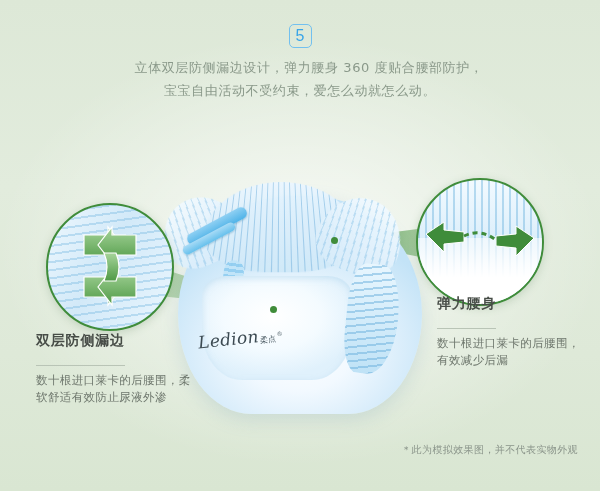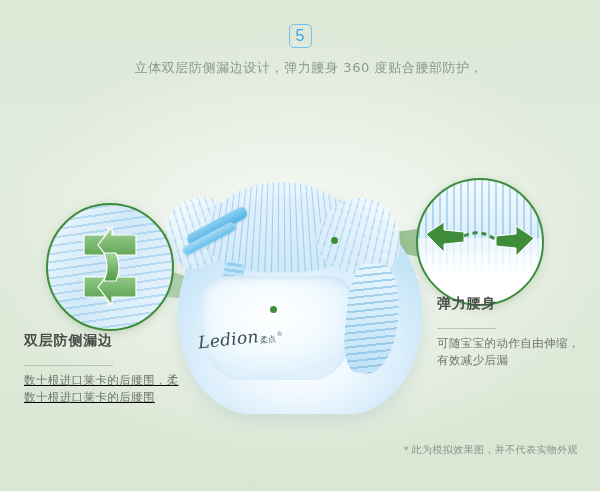--- a/index.html
+++ b/index.html
@@ -254,24 +254,23 @@
     display: inline-block;
   }
   .callout-line {
     font-size: 11.5px;
     color: #6d766c;
     line-height: 17px;
     letter-spacing: 0.4px;
   }
   #callout-left {
     position: absolute;
-    left: 24px;
+    left: 36px;
     top: 330px;
     width: 180px;
-    text-decoration: underline;
   }
   #callout-left .lines { margin-top: 6px; }
   #callout-right {
     position: absolute;
     left: 437px;
     top: 293px;
     width: 160px;
   }
   #callout-right .lines { margin-top: 6px; }
 
@@ -287,20 +286,21 @@
 </head>
 <body>
 
 <div id="page">
 
   <div id="header">
     <div id="title-row">
       <div id="num-badge">5</div>
     </div>
     <div id="sub1" class="subtitle-line">立体双层防侧漏边设计，弹力腰身 360 度贴合腰部防护，</div>
+    <div class="subtitle-line">宝宝自由活动不受约束，爱怎么动就怎么动。</div>
   </div>
 
   <svg class="wedge" style="left:120px; top:248px;" width="180" height="80" viewBox="0 0 180 80">
     <defs>
       <linearGradient id="gradL" x1="1" y1="0" x2="0" y2="0">
         <stop offset="0%" stop-color="#3f8c3a" stop-opacity="0.95"></stop>
         <stop offset="100%" stop-color="#8cc07e" stop-opacity="0.25"></stop>
       </linearGradient>
     </defs>
     <polygon points="172,62 2,8 2,44" fill="url(#gradL)"></polygon>
@@ -362,27 +362,27 @@
         <polygon points="116,58 98,46 98,54 78,56 78,66 98,68 98,76"></polygon>
       </g>
       <path d="M46,56 Q62,48 78,60" stroke="#3f8c3a" stroke-width="3" stroke-dasharray="5 4" fill="none"></path>
     </svg>
   </div>
 
   <div id="callout-left">
     <div class="callout-heading">双层防侧漏边</div>
     <div class="lines">
       <div class="callout-line">数十根进口莱卡的后腰围，柔</div>
-      <div class="callout-line">数十根进口莱卡的后腰围</div>
+      <div class="callout-line">软舒适有效防止尿液外渗</div>
     </div>
   </div>
 
   <div id="callout-right">
     <div class="callout-heading">弹力腰身</div>
     <div class="lines">
-      <div class="callout-line">可随宝宝的动作自由伸缩，</div>
+      <div class="callout-line">数十根进口莱卡的后腰围，</div>
       <div class="callout-line">有效减少后漏</div>
     </div>
   </div>
 
   <div id="disclaimer">＊此为模拟效果图，并不代表实物外观</div>
 
 </div>
 
 </body></html>

